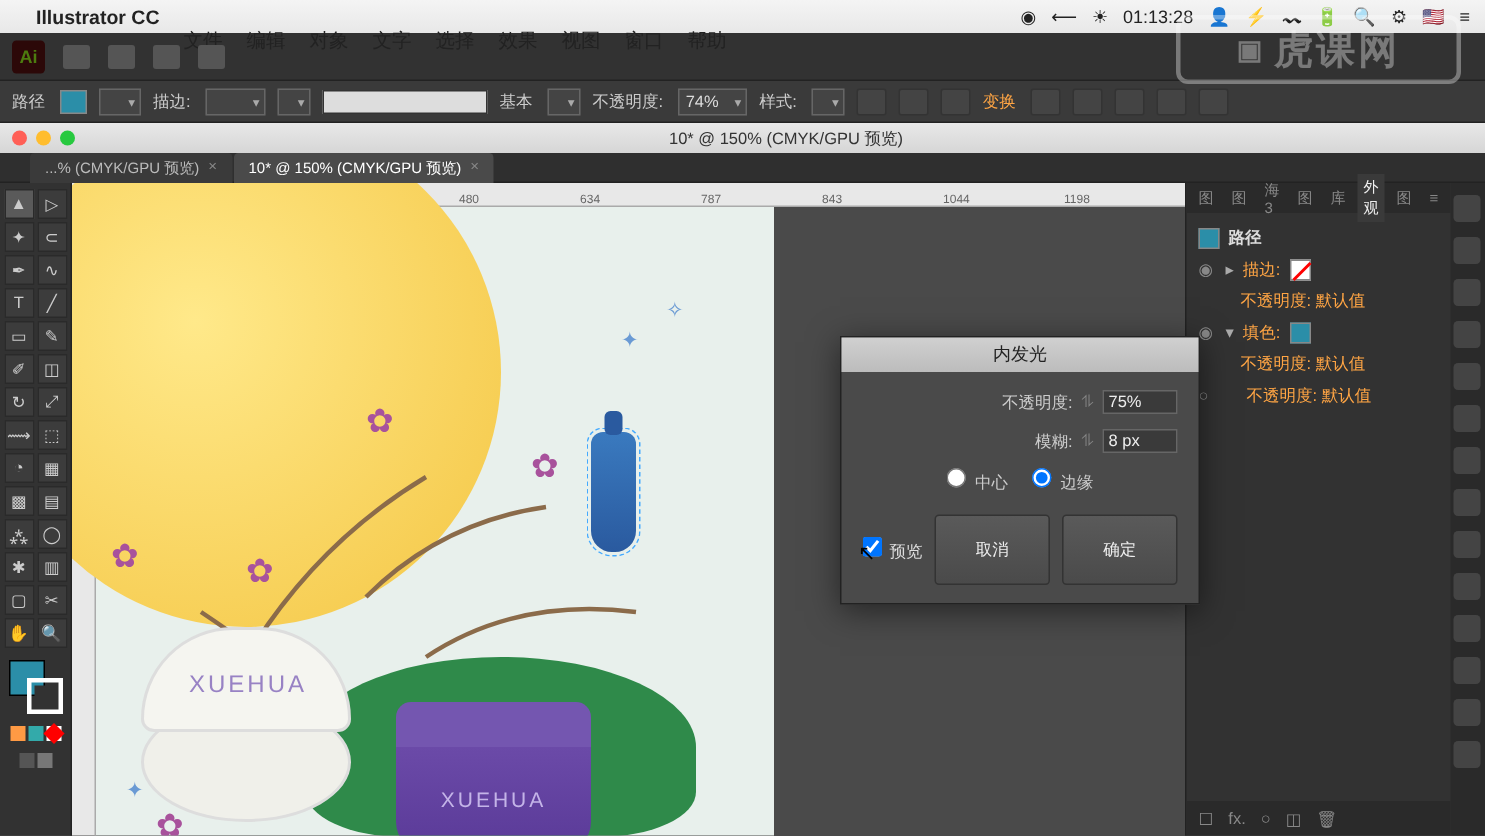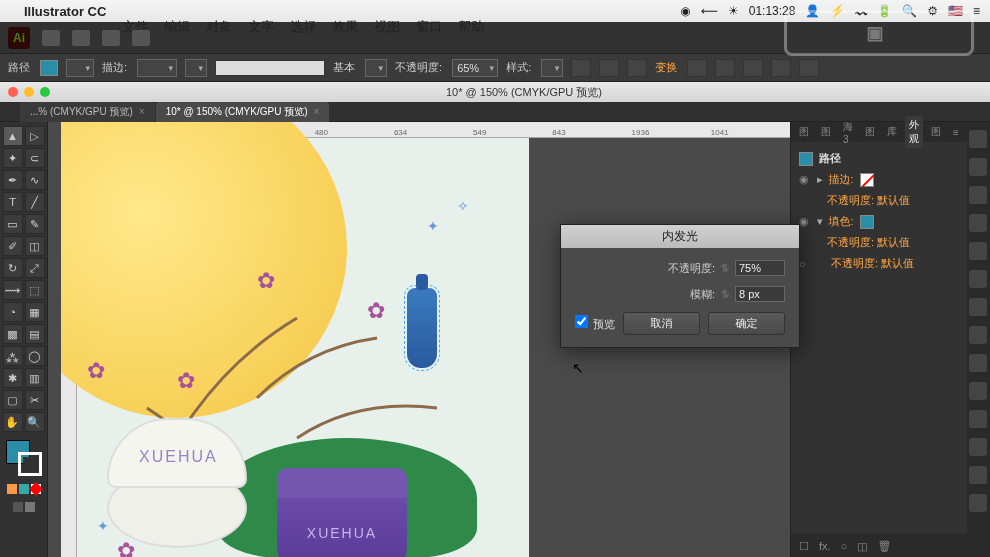--- a/index.html
+++ b/index.html
@@ -45,21 +45,21 @@
 .tool-row { display: flex; gap: 2px; }
 .tool { width: 20px; height: 20px; background: #3c3c3c; border: 1px solid #2a2a2a; display: flex; align-items: center; justify-content: center; font-size: 11px; color: #ccc; }
 .tool.sel { background: #5a5a5a; }
 .fill-stroke { margin-top: 6px; width: 36px; height: 36px; position: relative; }
 .fill-stroke .fill { position: absolute; width: 24px; height: 24px; background: #2b8ea8; border: 1px solid #000; }
 .fill-stroke .stroke { position: absolute; width: 24px; height: 24px; right: 0; bottom: 0; border: 3px solid #fff; background: transparent; }
 .fill-stroke .stroke::after { content: ""; position: absolute; inset: 2px; background: #323232; }
 .mini-swatches { display: flex; gap: 2px; margin-top: 6px; }
 .mini-swatches i { width: 10px; height: 10px; display: block; }
 
-.canvas-wrap { flex: 1; background: #4a4a4a; position: relative; overflow: hidden; margin-left: 13px; }
+.canvas-wrap { flex: 1; background: #4a4a4a; position: relative; overflow: hidden; }
 .ruler-h { height: 16px; background: #e8e8e8; border-bottom: 1px solid #aaa; font-size: 8px; color: #666; display: flex; align-items: flex-end; padding-left: 16px; }
 .ruler-h span { width: 87px; }
 .ruler-v { position: absolute; left: 0; top: 16px; width: 16px; bottom: 0; background: #e8e8e8; border-right: 1px solid #aaa; }
 .artboard { position: absolute; left: 16px; top: 16px; width: 452px; height: 420px; background: #e8f0ec; }
 
 
 .sun { position: absolute; left: -70px; top: -60px; width: 340px; height: 340px; border-radius: 50%; background: radial-gradient(circle at 40% 40%, #ffe98a, #f4c542); }
 .txt-su { position: absolute; left: 30px; top: 130px; font-size: 72px; font-weight: 700; color: #e8b838; letter-spacing: -6px; }
 .branch { position: absolute; stroke: #8b6b4a; stroke-width: 3; fill: none; }
 .flower { position: absolute; width: 22px; height: 22px; }
@@ -100,21 +100,21 @@
 .dialog-body { padding: 12px 14px; font-size: 11px; color: #ddd; }
 .dlg-row { display: flex; align-items: center; justify-content: flex-end; gap: 6px; margin-bottom: 10px; }
 .dlg-row label { color: #ccc; }
 .dlg-row .dd { min-width: 60px; }
 .dlg-row .colorbox { width: 18px; height: 18px; background: #3a5abf; border: 1px solid #888; }
 .dlg-row input { width: 50px; background: #3a3a3a; border: 1px solid #666; color: #eee; padding: 1px 3px; font-size: 11px; }
 .radio-row { display: flex; justify-content: center; gap: 16px; margin-bottom: 14px; color: #ccc; }
 .radio-row input { margin-right: 3px; }
 .dlg-buttons { display: flex; align-items: center; gap: 8px; }
 .dlg-buttons .chk { margin-right: 2px; }
-.dlg-buttons button { flex: 1; background: linear-gradient(#5a5a5a,#4a4a4a); border: 1px solid #333; color: #eee; padding: 3px 0; font-size: 11px; border-radius: 3px; }
+.dlg-buttons button { flex: 1; background: linear-gradient(#5a5a5a,#4a4a4a); border: 1px solid #333; color: #eee; padding: 15px 0; font-size: 11px; border-radius: 3px; }
 .cursor { position: absolute; left: 572px; top: 360px; font-size: 14px; color: #000; pointer-events: none; }
 
 
 .watermark { position: absolute; right: 16px; top: 10px; width: 190px; height: 46px; border: 3px solid rgba(255,255,255,.35); border-radius: 8px; display: flex; align-items: center; justify-content: center; font-size: 26px; color: rgba(255,255,255,.35); font-weight: 600; letter-spacing: 2px; pointer-events: none; }
 </style>
 </head>
 <body>
 
 <div class="menubar">
   <span class="apple"></span>
@@ -156,21 +156,21 @@
   <span class="lbl">路径</span>
   <span class="swatch"></span>
   <span class="dd"></span>
   <span class="lbl">描边:</span>
   <span class="dd" style="min-width:40px"></span>
   <span class="dd" style="min-width:20px"></span>
   <span class="slot" style="width:110px;background:#ddd"></span>
   <span class="lbl">基本</span>
   <span class="dd" style="min-width:20px"></span>
   <span class="lbl">不透明度:</span>
-  <span class="dd" style="min-width:46px">65%</span>
+  <span class="dd" style="min-width:46px">74%</span>
   <span class="lbl">样式:</span>
   <span class="dd" style="min-width:20px"></span>
   <span class="ctrlico"></span>
   <span class="ctrlico"></span>
   <span class="ctrlico"></span>
   <span class="lbl" style="color:#ffa544">变换</span>
   <span class="ctrlico"></span>
   <span class="ctrlico"></span>
   <span class="ctrlico"></span>
   <span class="ctrlico"></span>
@@ -273,24 +273,24 @@
     </div>
   </div>
 
   <div class="canvas-wrap">
     <div class="ruler-h">
       <span>20</span>
         <span>173</span>
         <span>327</span>
         <span>480</span>
         <span>634</span>
-        <span>549</span>
+        <span>787</span>
         <span>843</span>
-        <span>1936</span>
-        <span>1041</span>
+        <span>1044</span>
+        <span>1198</span>
     </div>
     <div class="ruler-v"></div>
     <div class="artboard">
       <div class="sun"></div>
       <svg class="branch" style="left:60px;top:120px;width:340px;height:260px" viewBox="0 0 340 260">
           <path d="M10 240 Q60 120 160 60 M120 140 Q170 90 240 80 M160 180 Q220 140 300 150 M80 200 Q40 170 10 150"></path>
         </svg>
       <div class="flower" style="left:10px;top:220px"></div>
       <div class="flower" style="left:100px;top:230px"></div>
       <div class="flower" style="left:180px;top:130px"></div>
@@ -389,24 +389,29 @@
     <div class="dlg-row">
       <label>不透明度:</label>
       <span style="color:#888">⥮</span>
       <input value="75%" style="">
     </div>
     <div class="dlg-row">
       <label>模糊:</label>
       <span style="color:#888">⥮</span>
       <input value="8 px" style="">
     </div>
+    <div class="radio-row">
+      <label><input type="radio" name="pos" style=""> <span>中心</span></label>
+      <label><input type="radio" name="pos" checked="" style=""> <span>边缘</span></label>
+    </div>
     <div class="dlg-buttons">
       <label><input type="checkbox" class="chk" checked="" style=""> <span>预览</span></label>
       <button>取消</button>
       <button>确定</button>
     </div>
   </div>
 </div>
 <div class="cursor">↖</div>
 
 <div class="watermark">
   <span style="font-size:18px;margin-right:6px">▣</span>
+    <span>虎课网</span>
 </div>
 
 </body></html>

